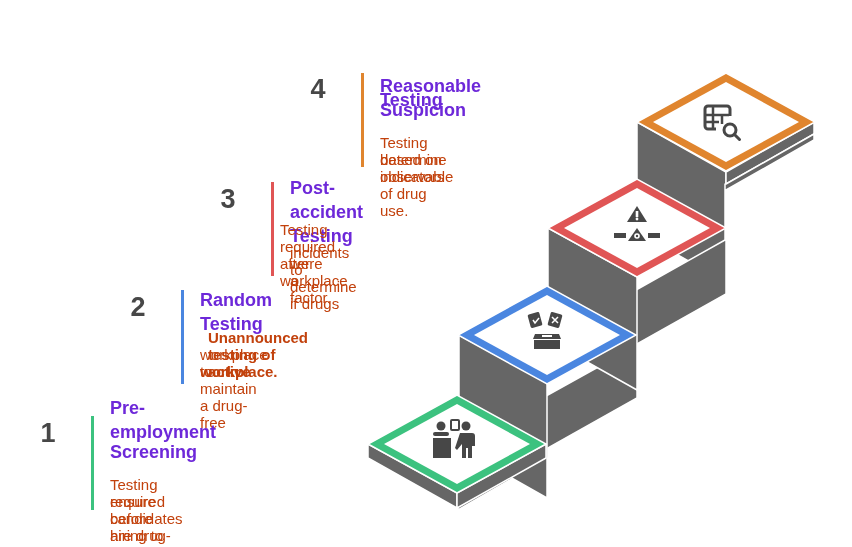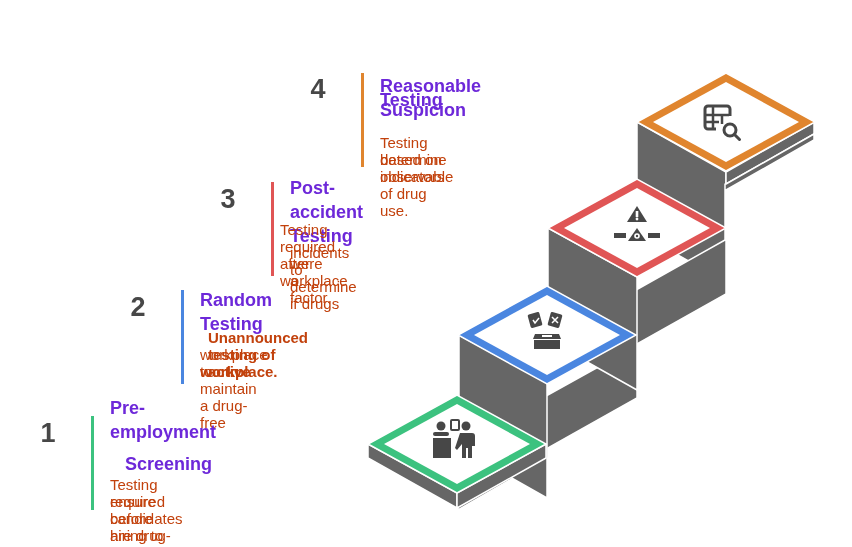--- a/index.html
+++ b/index.html
@@ -105,16 +105,16 @@
   <div class="title" style="left:200px;top:288px;">Random Testing</div>
   <div class="desc" style="left:208px;top:329px;font-weight:bold;">Unannounced testing of active</div>
   <div class="desc" style="left:200px;top:346px;">workplace to maintain a drug-free</div>
   <div class="desc" style="left:200px;top:363px;font-weight:bold;">workplace.</div>
 </div>
 
 <div class="item">
   <div class="num" style="left:33px;top:418px;">1</div>
   <div class="bar" style="left:91px;top:416px;height:94px;background:#3cc27f;"></div>
   <div class="title" style="left:110px;top:396px;">Pre-employment</div>
-  <div class="title" style="left:125px;top:440px;margin-top:12px;">Screening</div>
+  <div class="title" style="left:110px;top:440px;">Screening</div>
   <div class="desc" style="left:110px;top:476px;">Testing required before hiring to</div>
   <div class="desc" style="left:110px;top:493px;">ensure candidates are drug-free.</div>
 </div>
 
 </body></html>

